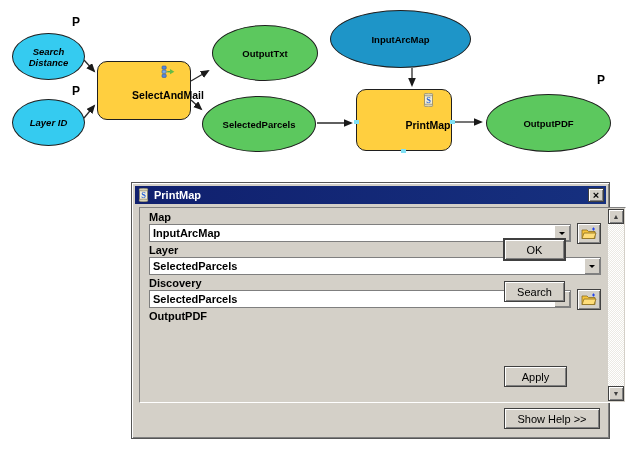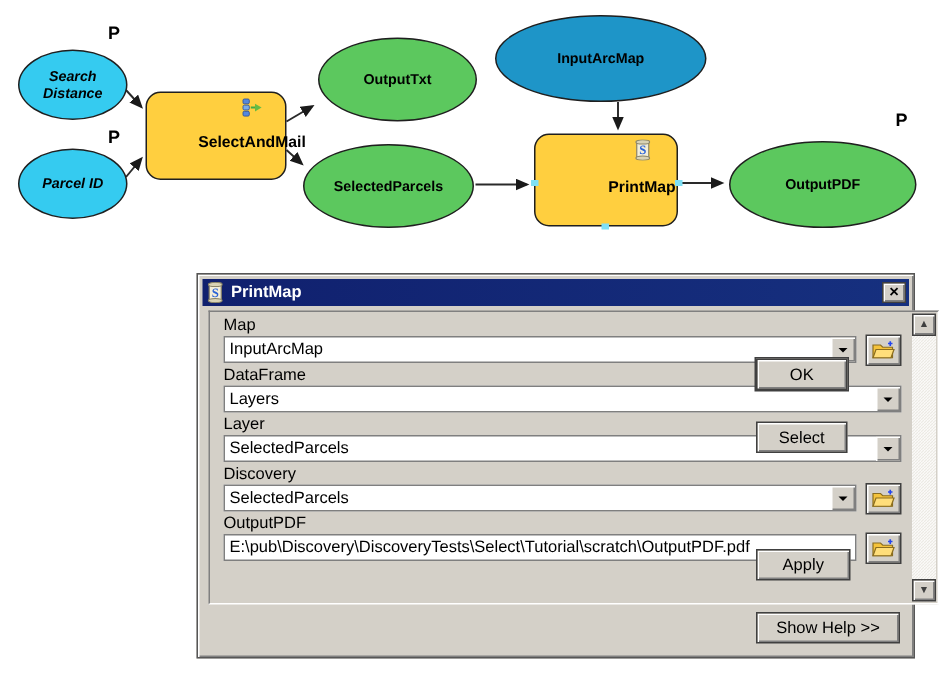--- a/index.html
+++ b/index.html
@@ -42,20 +42,21 @@
   .win-btn{
     width:16px;height:14px;background:#D4D0C8;border:1px solid #404040;
     box-shadow:inset 1px 1px 0 #fff, inset -1px -1px 0 #808080;
     display:flex;align-items:center;justify-content:center;
     font-size:11px;font-weight:bold;line-height:1;color:#000;box-sizing:border-box;
   }
   .params{
     position:absolute;left:7px;top:24px;width:487px;height:196px;
     background:#D4D0C8;border:1px solid;box-sizing:border-box;
     border-color:#808080 #ffffff #ffffff #808080;
+    font-weight:bold;
   }
   .rows{position:absolute;left:9px;top:3px;right:24px;}
   .field-row{margin-bottom:1px;}
   .field-label{font-size:11px;height:13px;line-height:13px;}
   .field-line{display:flex;align-items:flex-start;gap:6px;height:19px;}
   .combo{
     height:18px;background:#fff;border:1px solid #7f7f7f;box-sizing:border-box;
     display:flex;align-items:center;flex:1;min-width:0;
   }
   .combo.short{flex:0 0 calc(100% - 30px);}
@@ -116,21 +117,21 @@
     <line x1="412" y1="68" x2="412" y2="85" marker-end="url(#ah)"></line>
     <line x1="453" y1="122" x2="481" y2="122" marker-end="url(#ah)"></line>
   </g>
 </svg>
 
 <div class="pmark" style="left:72px;top:15px;">P</div>
 <div class="pmark" style="left:72px;top:84px;">P</div>
 <div class="pmark" style="left:597px;top:73px;">P</div>
 
 <div class="node ellipse fill-param" style="left:12px;top:33px;width:73px;height:47px;">Search Distance</div>
-<div class="node ellipse fill-param" style="left:12px;top:99px;width:73px;height:47px;">Parcel ID</div>
+<div class="node ellipse fill-param" style="left:12px;top:99px;width:73px;height:47px;">Layer ID</div>
 
 <div class="node tool" style="left:97px;top:61px;width:94px;height:59px;">
   <svg class="tool-icon" width="15" height="13" viewBox="0 0 15 13">
     <rect x="1" y="0.5" width="4.2" height="3.2" rx="0.9" fill="#5588dd" stroke="#335599" stroke-width="0.6"></rect>
     <rect x="1" y="4.6" width="4.2" height="3.2" rx="0.9" fill="#79aceb" stroke="#335599" stroke-width="0.6"></rect>
     <rect x="1" y="8.7" width="4.2" height="3.2" rx="0.9" fill="#5588dd" stroke="#335599" stroke-width="0.6"></rect>
     <path d="M6.2 6.2 L9.6 6.2" stroke="#44aa44" stroke-width="1.3"></path>
     <path d="M9 3.6 L13.4 6.2 L9 8.8 z" fill="#66bb44"></path>
   </svg>
   <span class="tool-label">SelectAndMail</span>
@@ -182,31 +183,20 @@
           <button class="browse">
             <svg width="16" height="13" viewBox="0 0 16 13">
               <path d="M1 3 L6 3 L7.5 4.5 L14 4.5 L14 11.5 L1 11.5 z" fill="#F5C33B" stroke="#8a6d1f" stroke-width="0.8"></path>
               <path d="M3 6 L15 6 L13 11.5 L1 11.5 z" fill="#FFDE7A" stroke="#8a6d1f" stroke-width="0.8"></path>
               <path d="M12.5 0.5 L12.5 3.6 M11 2 L14 2" stroke="#2244ee" stroke-width="1.1"></path>
             </svg>
           </button>
         </div>
       </div>
 
-      <div class="field-row">
-        <div class="field-label">DataFrame</div>
-        <div class="field-line">
-          <div class="combo">
-            <span class="combo-text">Layers</span>
-            <span class="combo-btn">
-                <span class="tri"></span>
-              </span>
-          </div>
-        </div>
-      </div>
 
       <div class="field-row">
         <div class="field-label">Layer</div>
         <div class="field-line">
           <div class="combo">
             <span class="combo-text">SelectedParcels</span>
             <span class="combo-btn">
                 <span class="tri"></span>
               </span>
           </div>
@@ -228,41 +218,29 @@
               <path d="M3 6 L15 6 L13 11.5 L1 11.5 z" fill="#FFDE7A" stroke="#8a6d1f" stroke-width="0.8"></path>
               <path d="M12.5 0.5 L12.5 3.6 M11 2 L14 2" stroke="#2244ee" stroke-width="1.1"></path>
             </svg>
           </button>
         </div>
       </div>
 
 
       <div class="field-row">
         <div class="field-label">OutputPDF</div>
-        <div class="field-line">
-          <div class="combo short">
-            <span class="combo-text">E:\pub\Discovery\DiscoveryTests\Select\Tutorial\scratch\OutputPDF.pdf</span>
-          </div>
-          <button class="browse">
-            <svg width="16" height="13" viewBox="0 0 16 13">
-              <path d="M1 3 L6 3 L7.5 4.5 L14 4.5 L14 11.5 L1 11.5 z" fill="#F5C33B" stroke="#8a6d1f" stroke-width="0.8"></path>
-              <path d="M3 6 L15 6 L13 11.5 L1 11.5 z" fill="#FFDE7A" stroke="#8a6d1f" stroke-width="0.8"></path>
-              <path d="M12.5 0.5 L12.5 3.6 M11 2 L14 2" stroke="#2244ee" stroke-width="1.1"></path>
-            </svg>
-          </button>
-        </div>
       </div>
 
     </div>
 
     <div class="vscroll">
       <div class="scroll-btn up">▲</div>
       <div class="scroll-btn down">▼</div>
     </div>
   </div>
 
   <div class="btnrow">
     <button class="dlg-btn ok">OK</button>
-    <button class="dlg-btn cancel">Select</button>
+    <button class="dlg-btn cancel">Search</button>
     <button class="dlg-btn apply">Apply</button>
     <button class="dlg-btn help">Show Help &gt;&gt;</button>
   </div>
 </div>
 
 </body></html>

